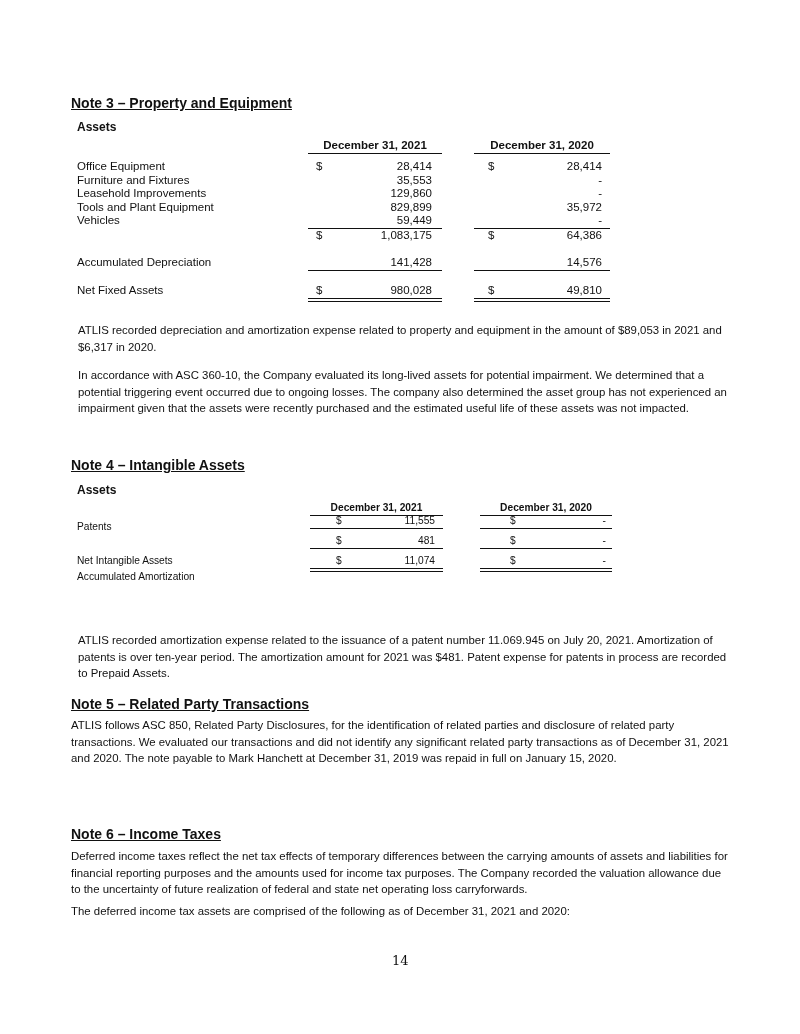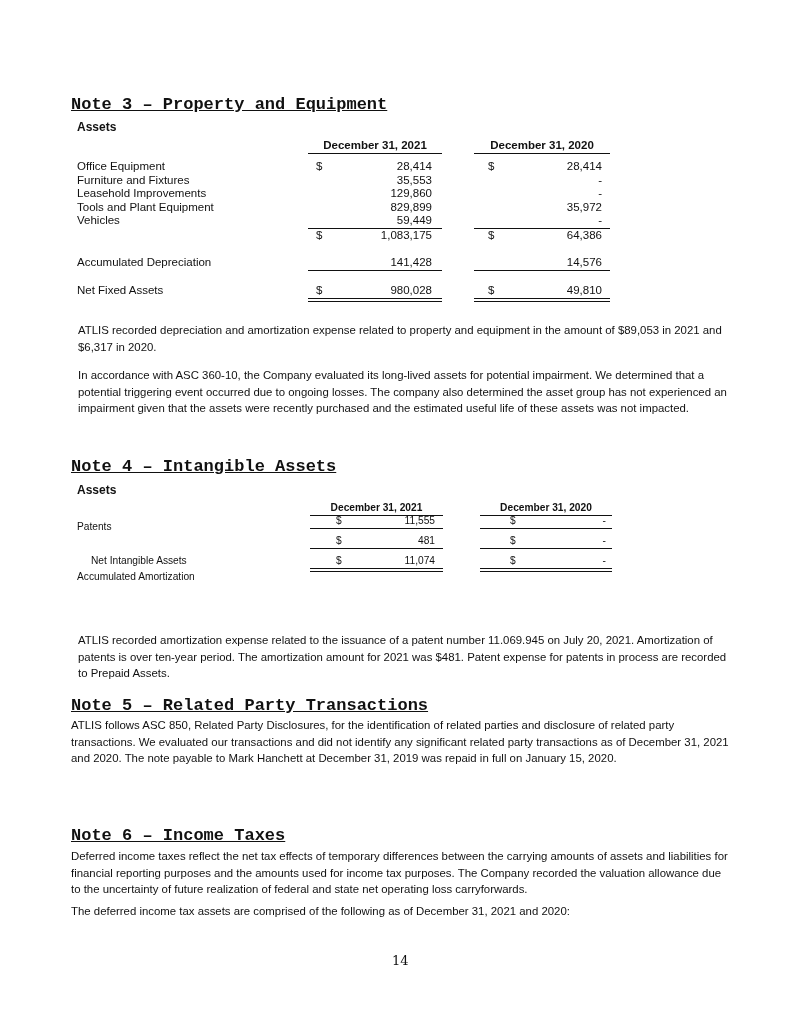--- a/index.html
+++ b/index.html
@@ -1,18 +1,18 @@
 <!DOCTYPE html>
 <html><head>
 <meta charset="utf-8">
 <style>
   html, body { margin: 0; padding: 0; background: #fff; }
   body { width: 800px; height: 1034px; position: relative; font-family: "Liberation Sans", sans-serif; color: #111; overflow: hidden; }
   .abs { position: absolute; }
-  .note-title { font-size: 17px; font-weight: bold; text-decoration: underline; font-family: Liberation Mono, monospace; }
+  .note-title { font-size: 14px; font-weight: bold; text-decoration: underline; }
   .assets-label { font-size: 12px; font-weight: bold; }
   .colhead { font-size: 11.5px; font-weight: bold; text-align: center; border-bottom: 1.5px solid #111; padding-bottom: 2px; }
   .row-label { font-size: 11.5px; }
   .cell { font-size: 11.5px; }
   .dollar { position: absolute; left: 0; }
   .amt { position: absolute; right: 4px; }
   .para { font-size: 11.4px; line-height: 16.5px; }
   .line { border-top: 1.2px solid #111; height: 0; }
   .dline { border-top: 1.2px solid #111; border-bottom: 1.2px solid #111; height: 1.5px; }
   .small { font-size: 10.2px; }
@@ -142,21 +142,21 @@
       <span class="dollar">$</span>
       <span class="amt">481</span>
     </div>
   <div class="abs cell small" style="left:510px; top:535px; width:100px; height:13px;">
       <span class="dollar">$</span>
       <span class="amt">-</span>
     </div>
   <div class="abs line" style="left:310px; top:548px; width:133px;"></div>
   <div class="abs line" style="left:480px; top:548px; width:132px;"></div>
 
-  <div class="abs row-label small" style="left:77px; top:555px;margin-left:14px;">Net Intangible Assets</div>
+  <div class="abs row-label small" style="left:77px; top:555px;">Net Intangible Assets</div>
   <div class="abs cell small" style="left:336px; top:555px; width:103px; height:13px;">
       <span class="dollar">$</span>
       <span class="amt">11,074</span>
     </div>
   <div class="abs cell small" style="left:510px; top:555px; width:100px; height:13px;">
       <span class="dollar">$</span>
       <span class="amt">-</span>
     </div>
   <div class="abs dline" style="left:310px; top:568px; width:133px;"></div>
   <div class="abs dline" style="left:480px; top:568px; width:132px;"></div>

